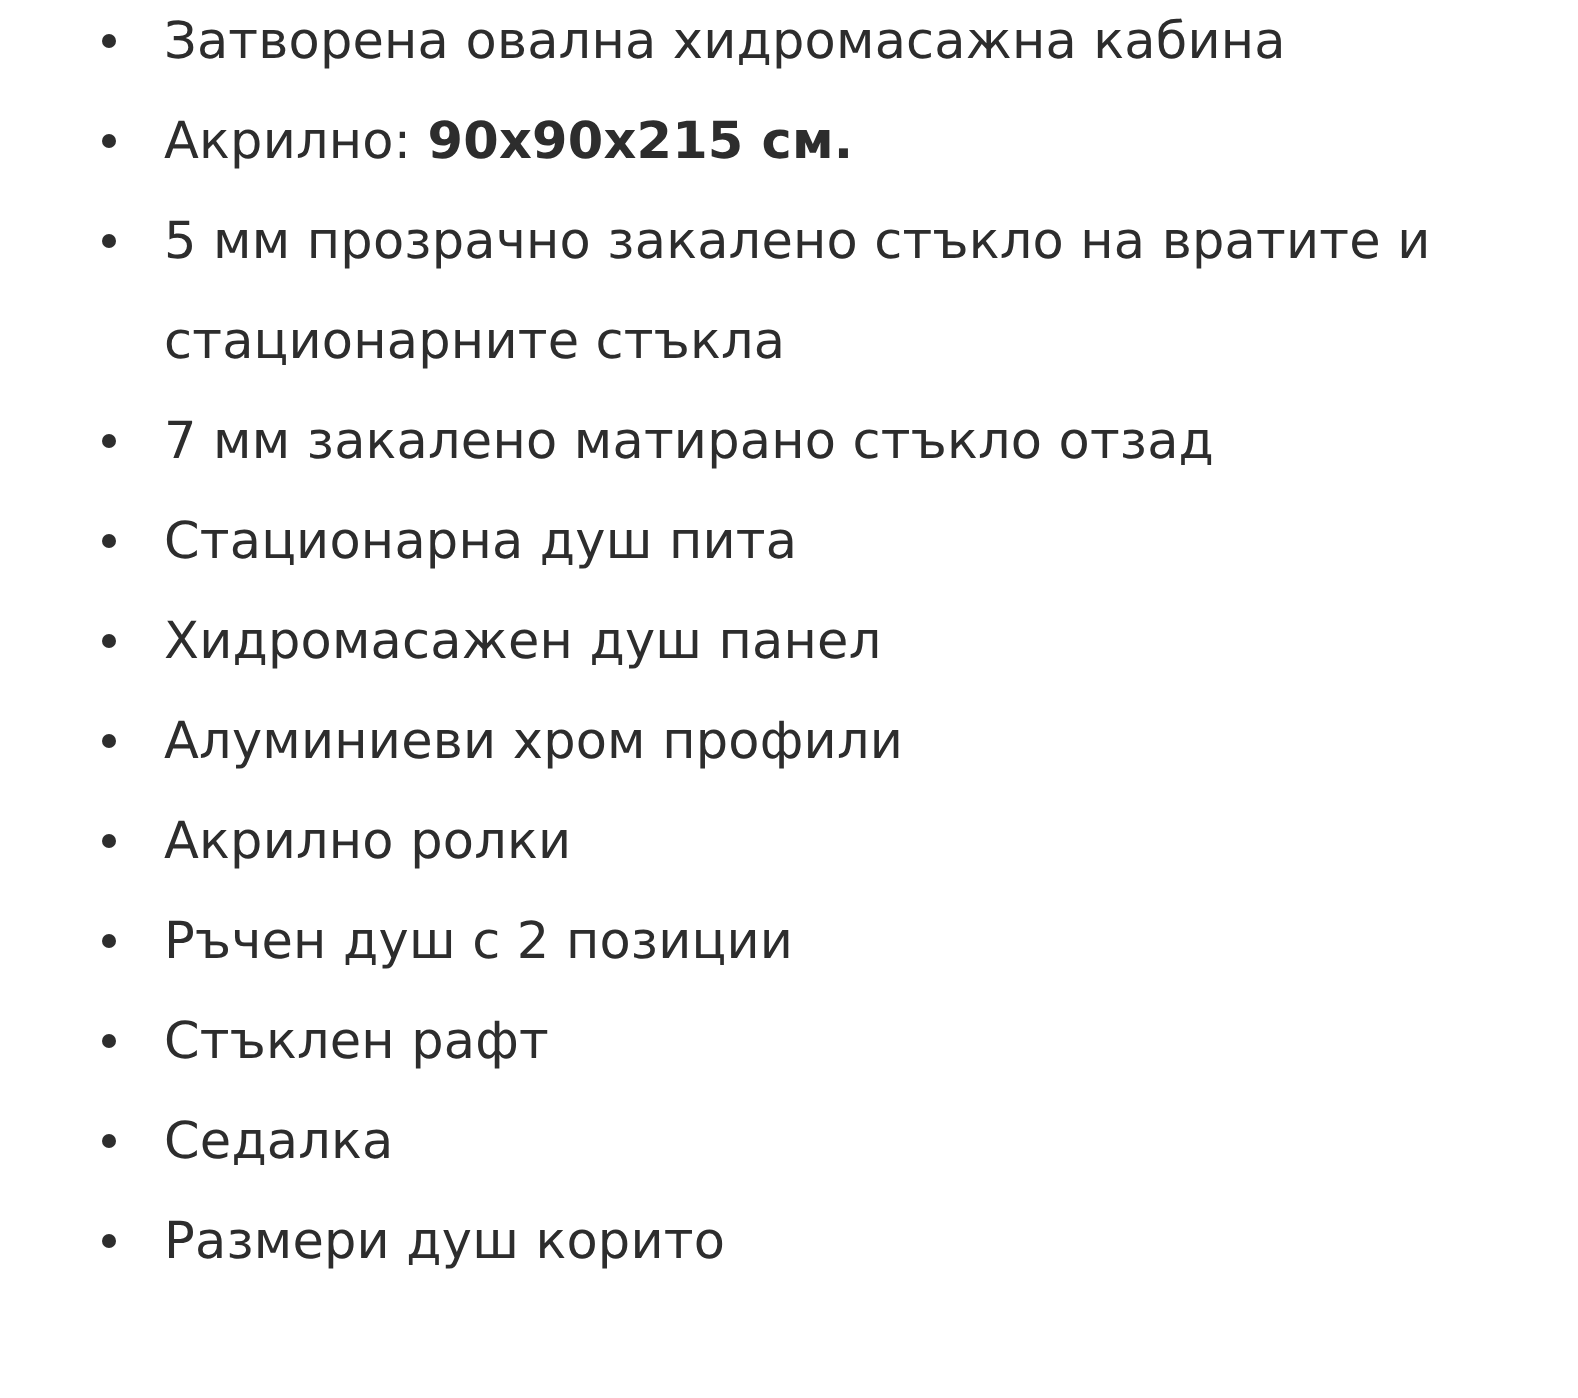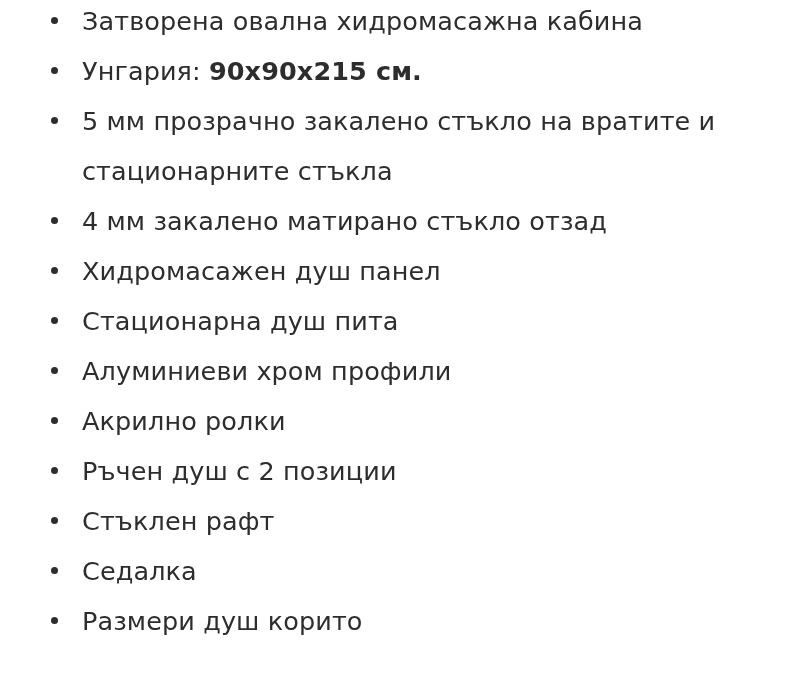--- a/index.html
+++ b/index.html
@@ -70,33 +70,33 @@
 </style>
 </head>
 <body>
 
 <div class="page">
   <ul class="spec-list">
     <li>
       <span class="bullet"></span><span class="txt">Затворена овална хидромасажна кабина</span>
     </li>
     <li>
-      <span class="bullet"></span><span class="txt">Унгария: </span><b>90x90x215 см.</b>
+      <span class="bullet"></span><span class="txt">Акрилно: </span><b>90x90x215 см.</b>
     </li>
     <li>
       <span class="bullet"></span><span class="txt">5 мм прозрачно закалено стъкло на вратите и стационарните стъкла</span>
     </li>
     <li>
-      <span class="bullet"></span><span class="txt">4 мм закалено матирано стъкло отзад</span>
+      <span class="bullet"></span><span class="txt">7 мм закалено матирано стъкло отзад</span>
+    </li>
+    <li>
+      <span class="bullet"></span><span class="txt">Стационарна душ пита</span>
     </li>
     <li>
       <span class="bullet"></span><span class="txt">Хидромасажен душ панел</span>
-    </li>
-    <li>
-      <span class="bullet"></span><span class="txt">Стационарна душ пита</span>
     </li>
     <li>
       <span class="bullet"></span><span class="txt">Алуминиеви хром профили</span>
     </li>
     <li>
       <span class="bullet"></span><span class="txt">Акрилно ролки</span>
     </li>
     <li>
       <span class="bullet"></span><span class="txt">Ръчен душ с 2 позиции</span>
     </li>

